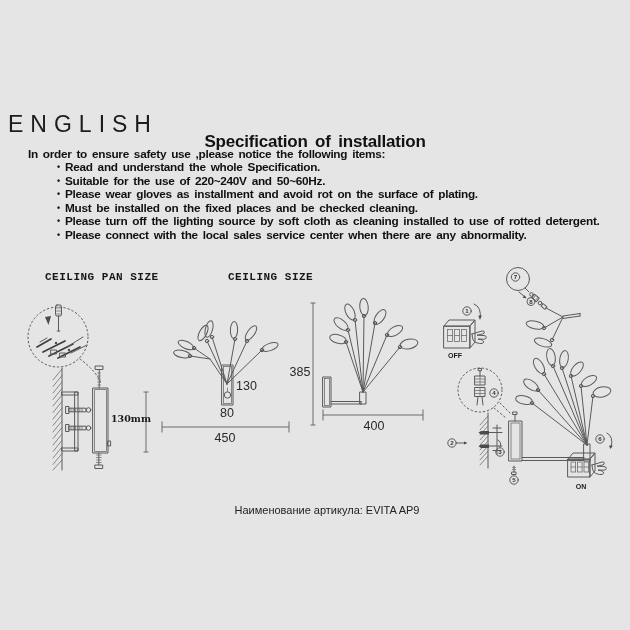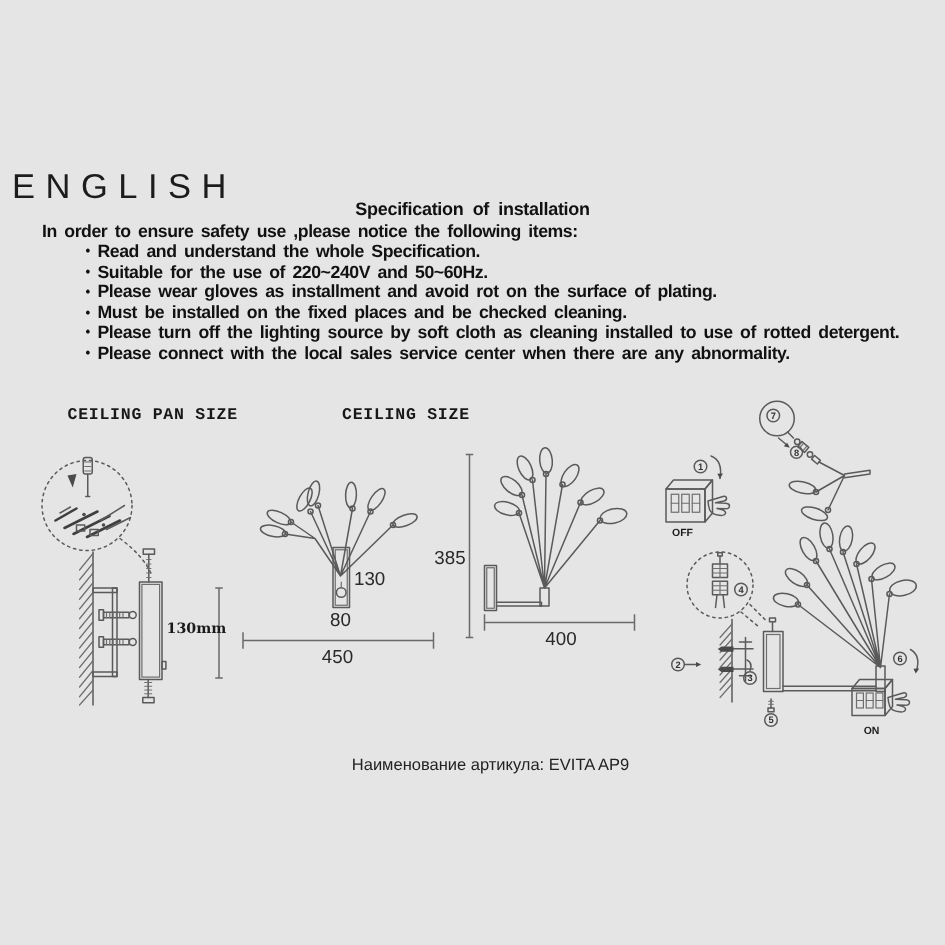--- a/index.html
+++ b/index.html
@@ -8,21 +8,21 @@
     background:#e5e5e5;overflow:hidden;
     font-family:"Liberation Sans",sans-serif;color:#111;
   }
   .lang{
     position:absolute;left:8px;top:111px;
     font-size:23px;font-weight:400;letter-spacing:7px;color:#1c1c1c;
     white-space:nowrap;
   }
   .spec-title{
     position:absolute;left:0;top:132px;width:630px;text-align:center;
-    font-size:12px;font-weight:700;word-spacing:3px;letter-spacing:-0.2px;
+    font-size:17px;font-weight:700;word-spacing:3px;letter-spacing:-0.2px;
     white-space:nowrap;
   }
   .intro{
     position:absolute;left:28px;top:147px;
     font-size:11.8px;font-weight:700;word-spacing:2px;letter-spacing:-0.3px;
     white-space:nowrap;
   }
   .bullets{position:absolute;left:17px;top:161px;margin-left:40px;}
   .b-row{height:13.6px;line-height:13.6px;white-space:nowrap;
     font-size:11.8px;font-weight:700;word-spacing:2px;letter-spacing:-0.3px;}

